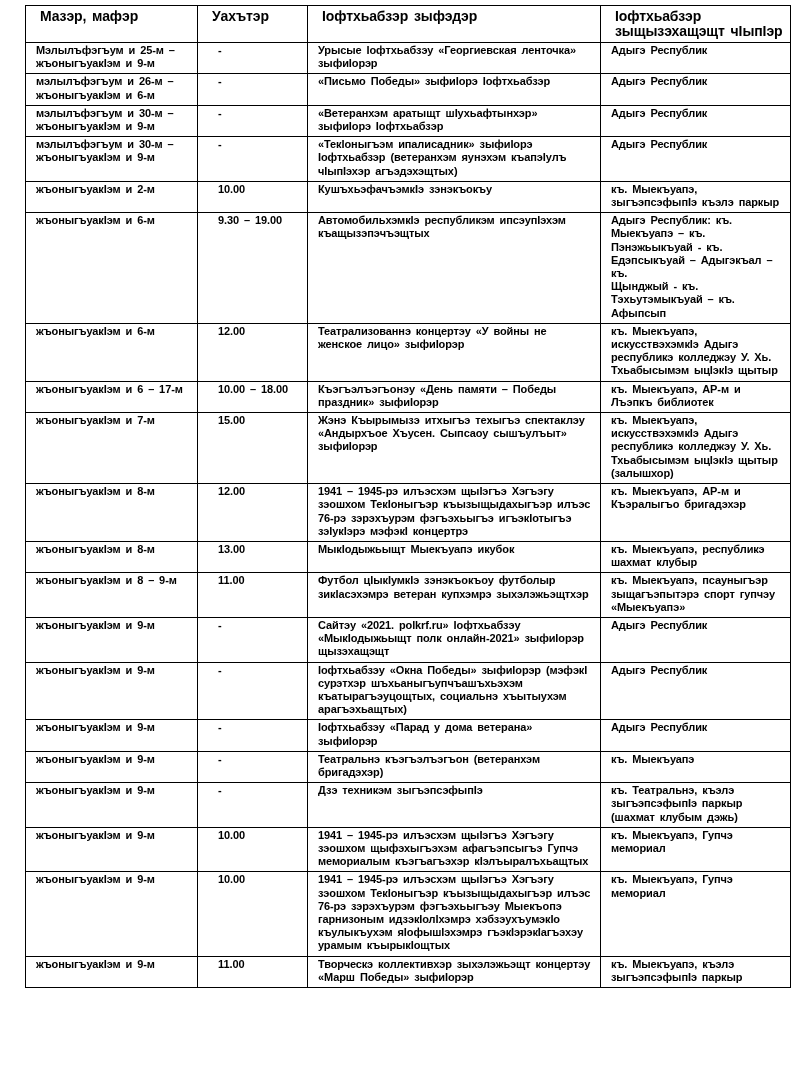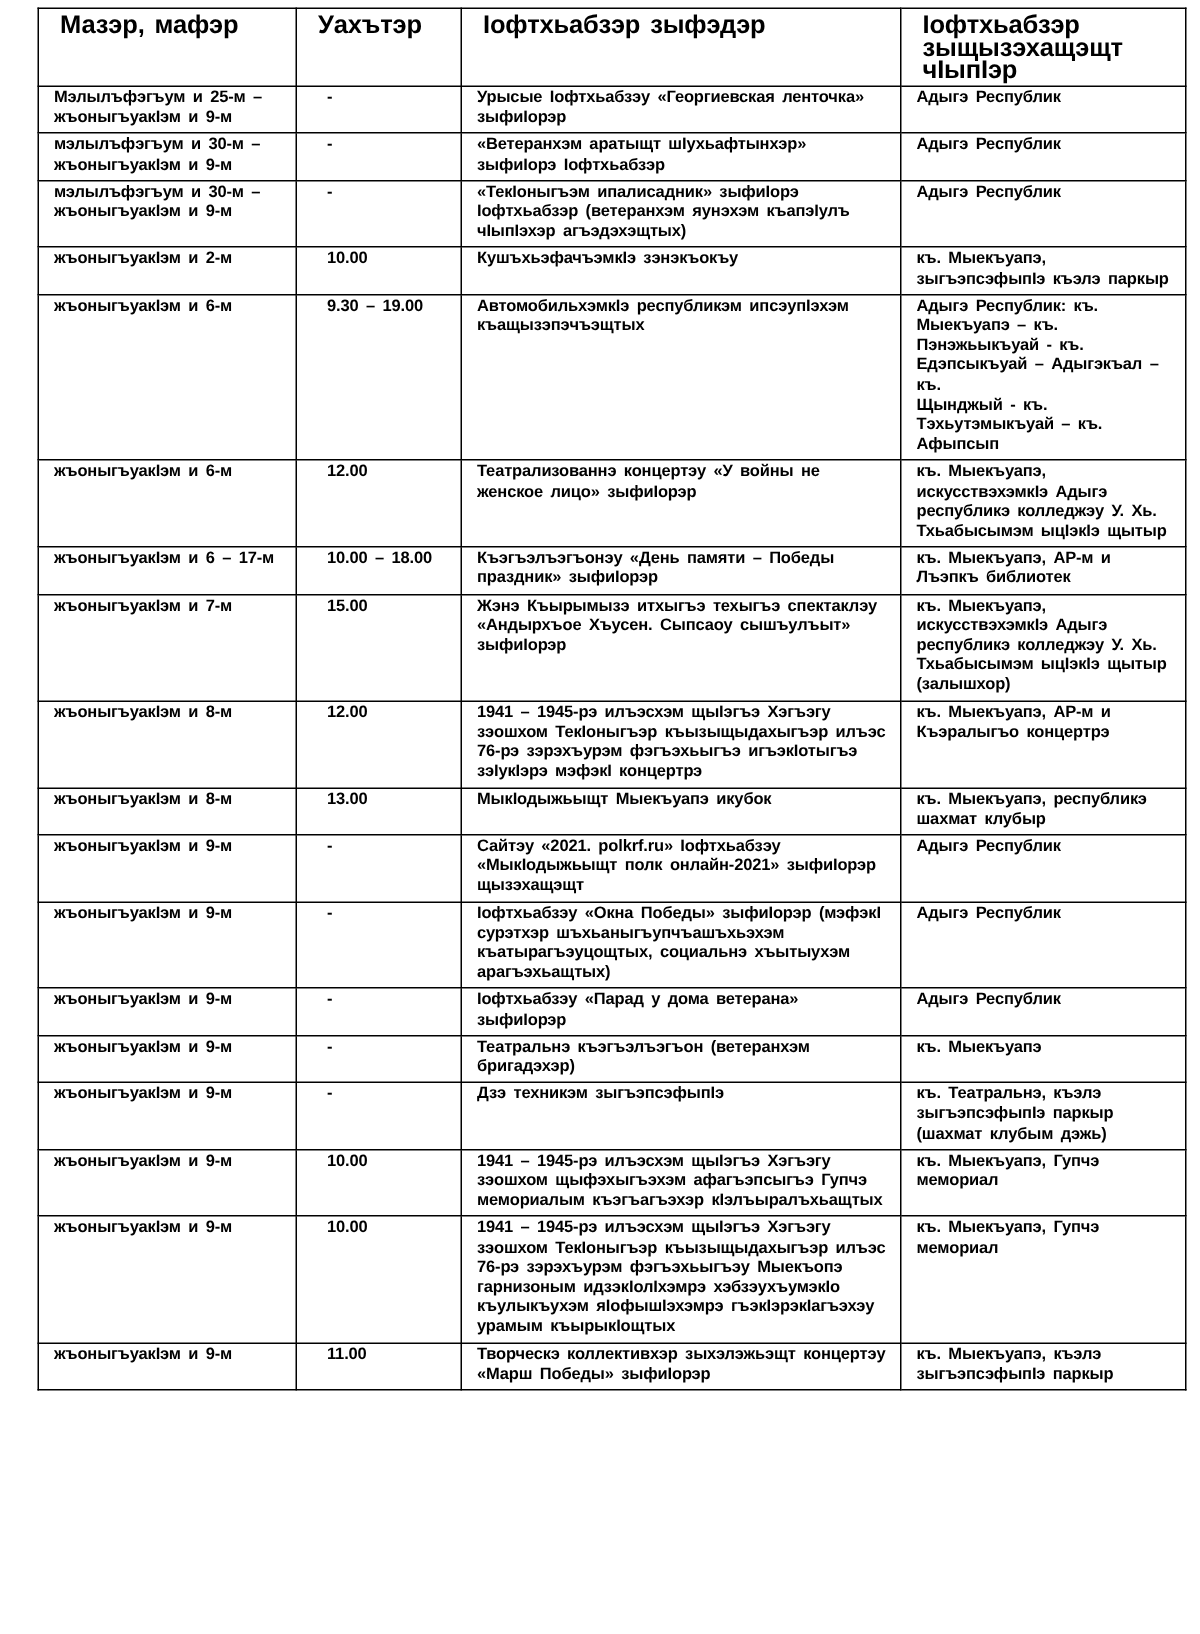--- a/index.html
+++ b/index.html
@@ -32,21 +32,21 @@
   table.events td {
     border: 1.5px solid #000000;
     vertical-align: top;
     text-align: left;
     white-space: pre-line;
     word-spacing: 2px;
     letter-spacing: -0.1px;
     overflow: hidden;
   }
   table.events th {
-    font-size: 17px;
+    font-size: 14px;
     line-height: 15px;
     padding: 3px 4px 3px 14px;
     height: 30px;
     font-weight: bold;
   }
   table.events td {
     font-size: 11px;
     line-height: 13.2px;
     padding: 1px 5px 3px 10px;
     font-weight: bold;
@@ -76,20 +76,26 @@
         </tr>
     </thead>
     <tbody>
         <tr>
           <td class="date-cell">Мэлылъфэгъум и 25-м – жъоныгъуакIэм и 9-м</td>
           <td class="time-cell">-</td>
           <td class="event-cell">Урысые Iофтхьабзэу «Георгиевская ленточка» зыфиIорэр</td>
           <td class="place-cell">Адыгэ Республик</td>
         </tr>
         <tr>
+          <td class="date-cell">мэлылъфэгъум и 26-м – жъоныгъуакIэм и 6-м</td>
+          <td class="time-cell">-</td>
+          <td class="event-cell">«Письмо Победы» зыфиIорэ Iофтхьабзэр</td>
+          <td class="place-cell">Адыгэ Республик</td>
+        </tr>
+        <tr>
           <td class="date-cell">мэлылъфэгъум и 30-м – жъоныгъуакIэм и 9-м</td>
           <td class="time-cell">-</td>
           <td class="event-cell">«Ветеранхэм аратыщт шIухьафтынхэр» зыфиIорэ Iофтхьабзэр</td>
           <td class="place-cell">Адыгэ Республик</td>
         </tr>
         <tr>
           <td class="date-cell">мэлылъфэгъум и 30-м – жъоныгъуакIэм и 9-м</td>
           <td class="time-cell">-</td>
           <td class="event-cell">«ТекIоныгъэм ипалисадник» зыфиIорэ Iофтхьабзэр (ветеранхэм яунэхэм къапэIулъ чIыпIэхэр агъэдэхэщтых)</td>
           <td class="place-cell">Адыгэ Республик</td>
@@ -127,27 +133,33 @@
         <tr>
           <td class="date-cell">жъоныгъуакIэм и 7-м</td>
           <td class="time-cell">15.00</td>
           <td class="event-cell">Жэнэ Къырымызэ итхыгъэ техыгъэ спектаклэу «Андырхъое Хъусен. Сыпсаоу сышъулъыт» зыфиIорэр</td>
           <td class="place-cell">къ. Мыекъуапэ, искусствэхэмкIэ Адыгэ республикэ колледжэу У. Хь. Тхьабысымэм ыцIэкIэ щытыр (залышхор)</td>
         </tr>
         <tr>
           <td class="date-cell">жъоныгъуакIэм и 8-м</td>
           <td class="time-cell">12.00</td>
           <td class="event-cell">1941 – 1945-рэ илъэсхэм щыIэгъэ Хэгъэгу зэошхом ТекIоныгъэр къызыщыдахыгъэр илъэс 76-рэ зэрэхъурэм фэгъэхьыгъэ игъэкIотыгъэ зэIукIэрэ мэфэкI концертрэ</td>
-          <td class="place-cell">къ. Мыекъуапэ, АР-м и Къэралыгъо концертрэ</td>
+          <td class="place-cell">къ. Мыекъуапэ, АР-м и Къэралыгъо бригадэхэр</td>
         </tr>
         <tr>
           <td class="date-cell">жъоныгъуакIэм и 8-м</td>
           <td class="time-cell">13.00</td>
           <td class="event-cell">МыкIодыжьыщт Мыекъуапэ икубок</td>
           <td class="place-cell">къ. Мыекъуапэ, республикэ шахмат клубыр</td>
+        </tr>
+        <tr>
+          <td class="date-cell">жъоныгъуакIэм и 8 – 9-м</td>
+          <td class="time-cell">11.00</td>
+          <td class="event-cell">Футбол цIыкIумкIэ зэнэкъокъоу футболыр зикIасэхэмрэ ветеран купхэмрэ зыхэлэжьэщтхэр</td>
+          <td class="place-cell">къ. Мыекъуапэ, псауныгъэр зыщагъэпытэрэ спорт гупчэу «Мыекъуапэ»</td>
         </tr>
         <tr>
           <td class="date-cell">жъоныгъуакIэм и 9-м</td>
           <td class="time-cell">-</td>
           <td class="event-cell">Сайтэу «2021. polkrf.ru» Iофтхьабзэу «МыкIодыжьыщт полк онлайн-2021» зыфиIорэр щызэхащэщт</td>
           <td class="place-cell">Адыгэ Республик</td>
         </tr>
         <tr>
           <td class="date-cell">жъоныгъуакIэм и 9-м</td>
           <td class="time-cell">-</td>

